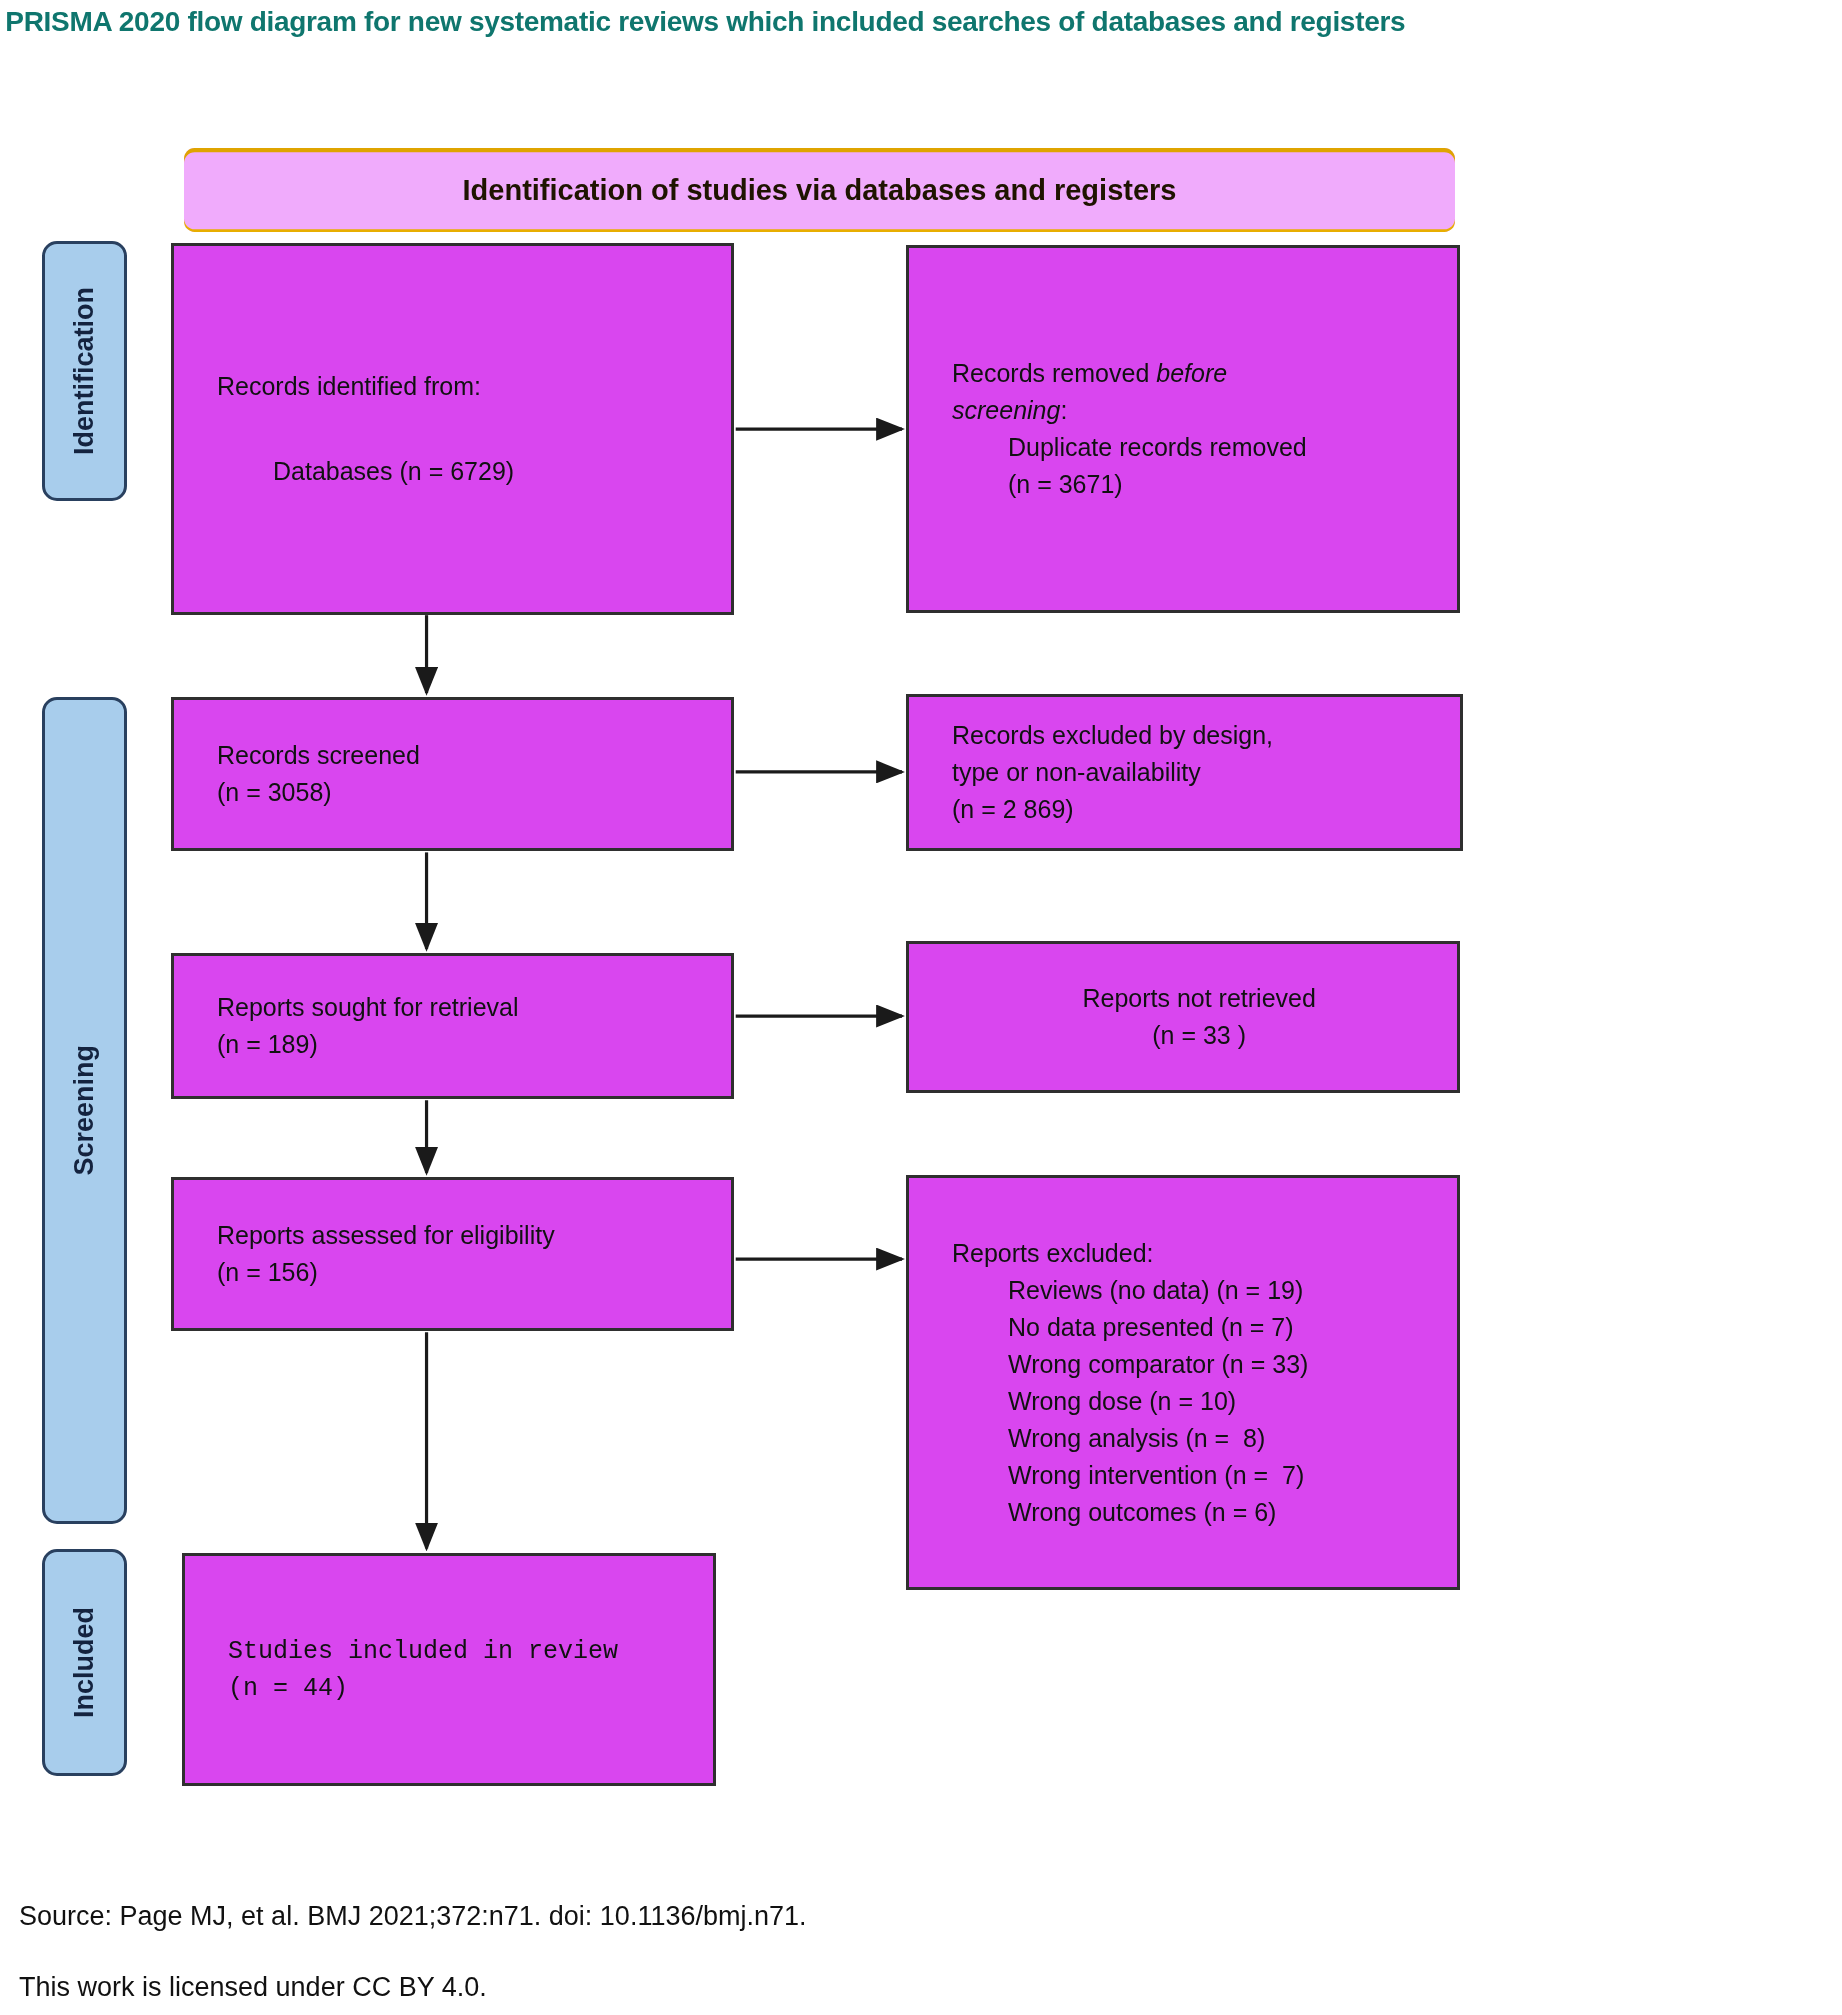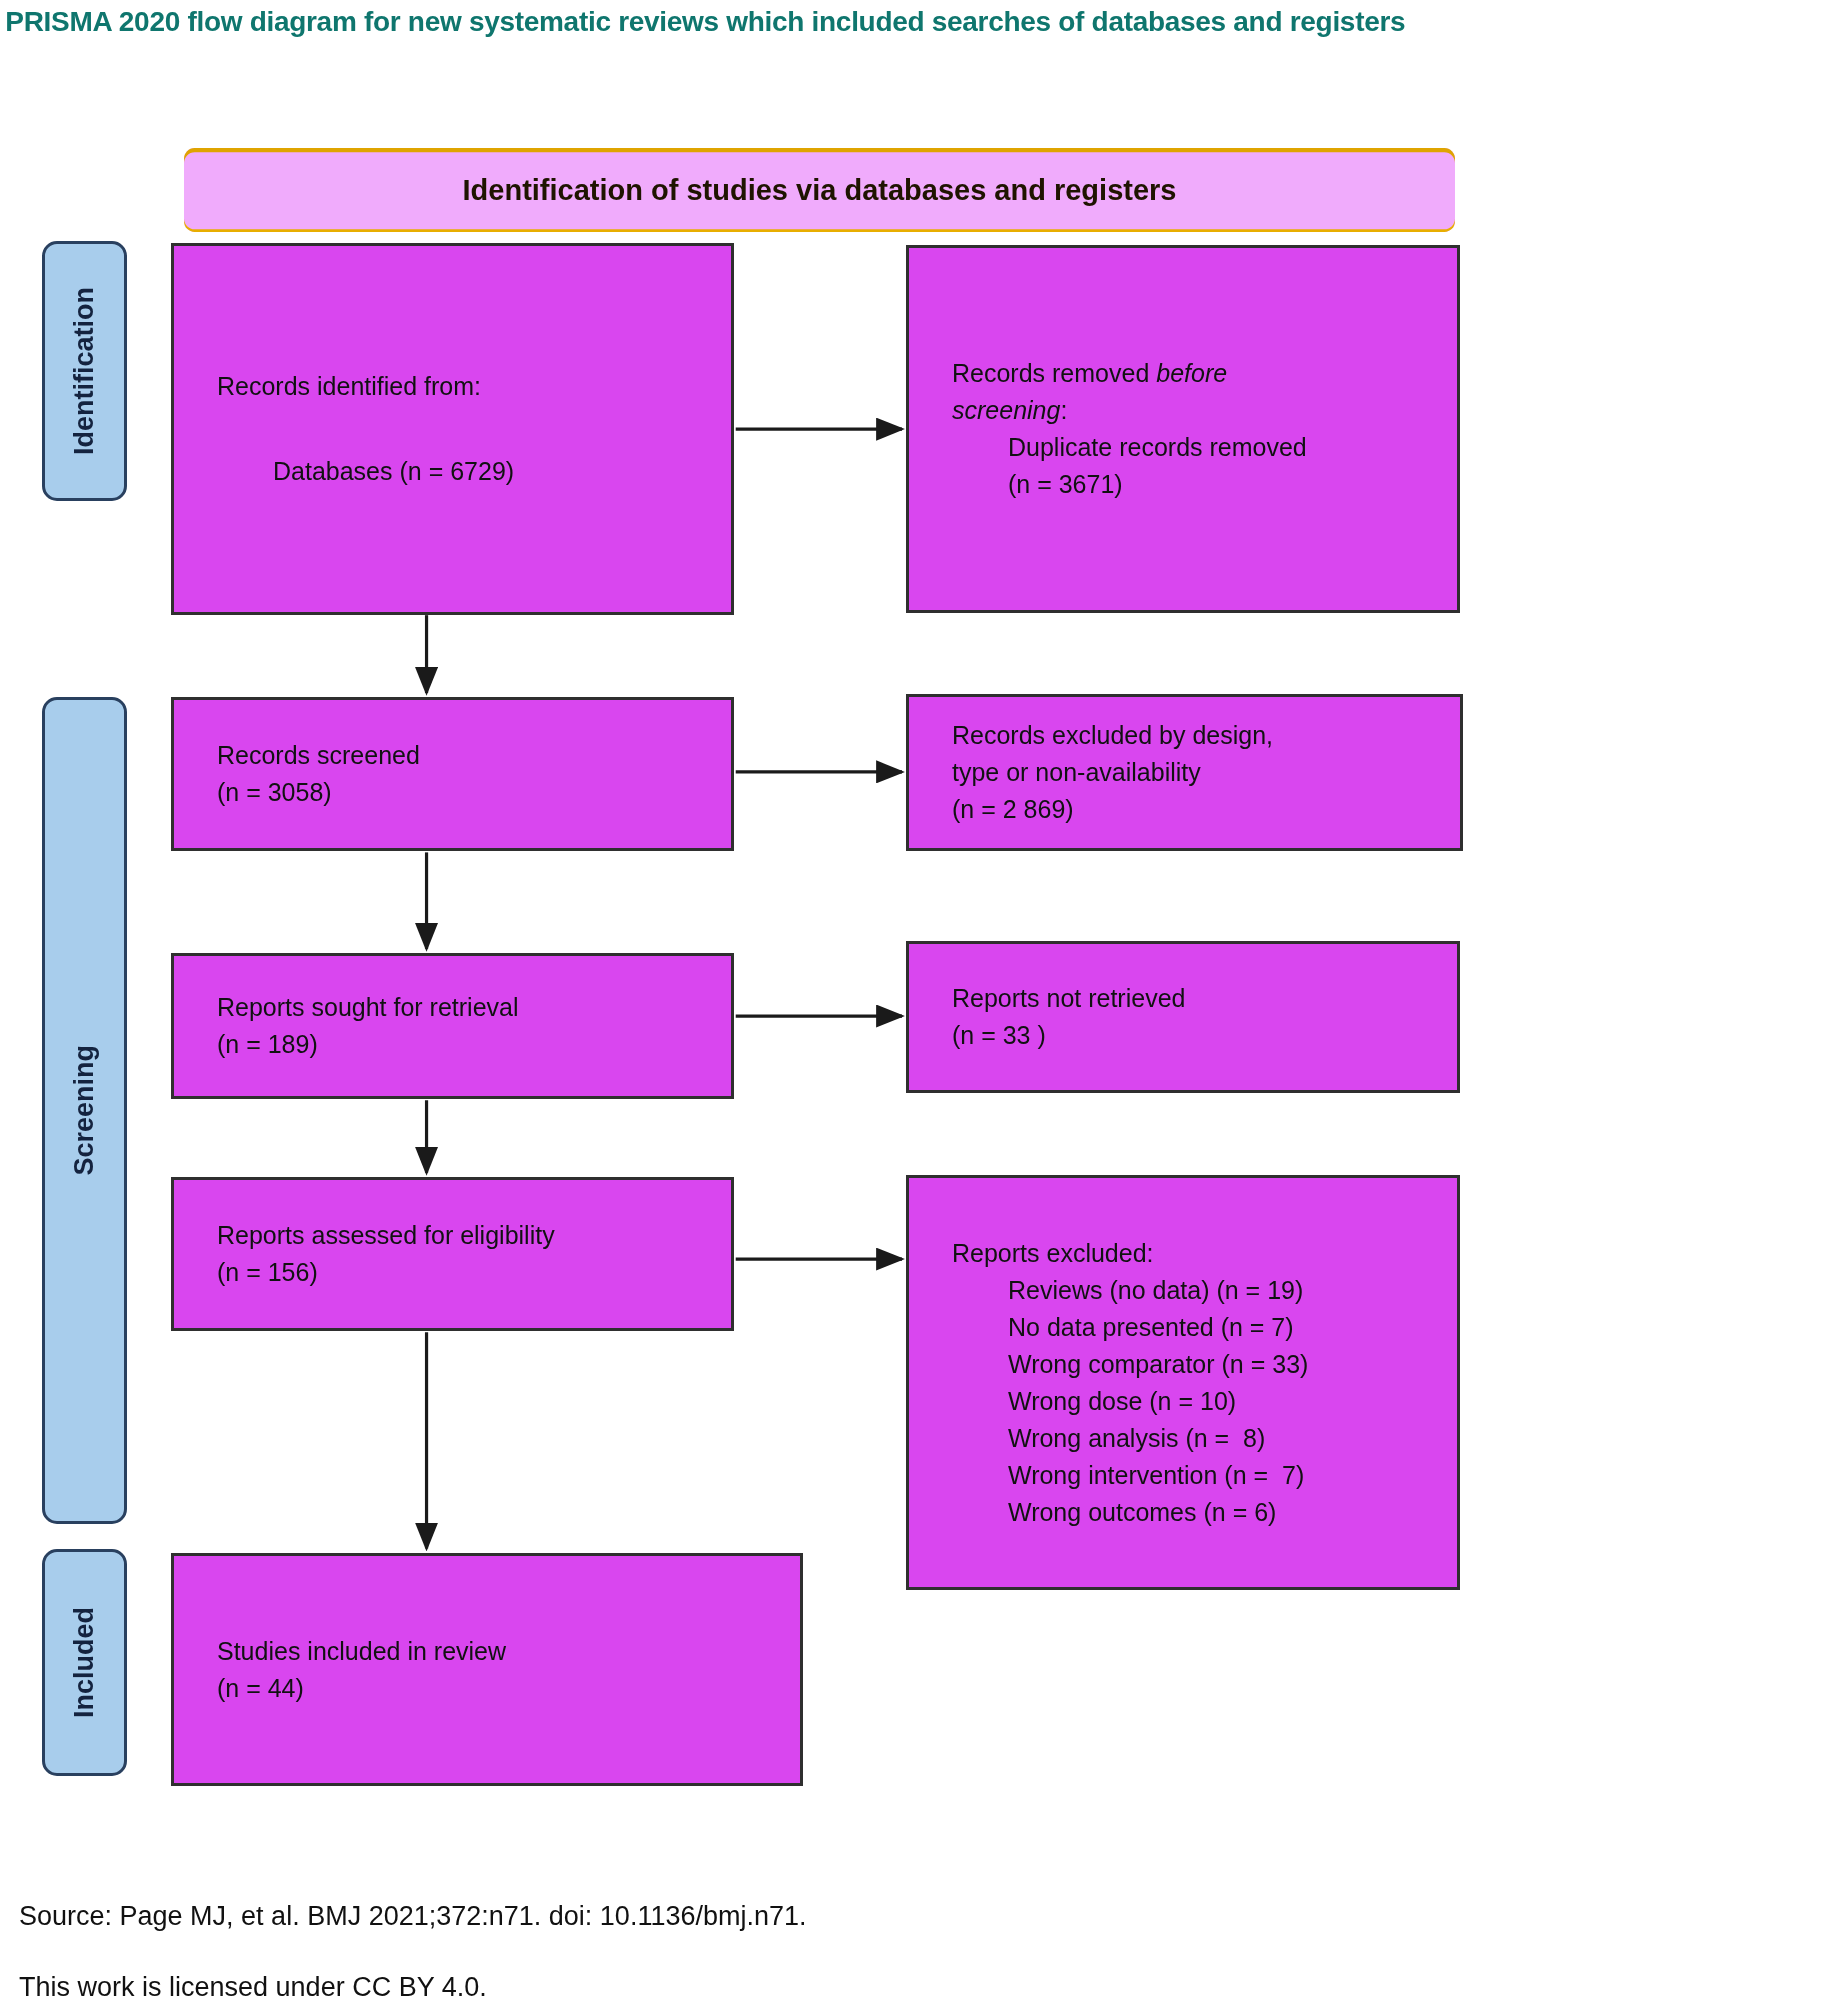--- a/index.html
+++ b/index.html
@@ -88,26 +88,26 @@
     white-space: pre-wrap;
   }
   .indent { padding-left: 56px; }
   .em { font-style: italic; }
 
   
   #box-identified { left: 171px; top: 243px;  width: 563px; height: 372px; gap: 48px; }
   #box-screened   { left: 171px; top: 697px; width: 563px; height: 154px; }
   #box-sought     { left: 171px; top: 953px; width: 563px; height: 146px; }
   #box-assessed   { left: 171px; top: 1177px; width: 563px; height: 154px; }
-  #box-included   { left: 171px; top: 1553px; width: 632px; height: 233px; }
+  #box-included   { left: 182px; top: 1553px; width: 534px; height: 233px; font-family: Liberation Mono, monospace; }
 
   
   #box-removed      { left: 906px; top: 245px;  width: 554px; height: 368px; }
   #box-excluded-rec { left: 906px; top: 694px; width: 557px; height: 157px; }
-  #box-notretrieved { left: 906px; top: 941px; width: 554px; height: 152px; }
+  #box-notretrieved { left: 906px; top: 941px; width: 554px; height: 152px; text-align: center; }
   #box-excluded-rep { left: 906px; top: 1175px; width: 554px; height: 415px; }
 
   .arrows {
     position: absolute;
     left: 0;
     top: 0;
     pointer-events: none;
   }
   .footer-line {
     position: absolute;

